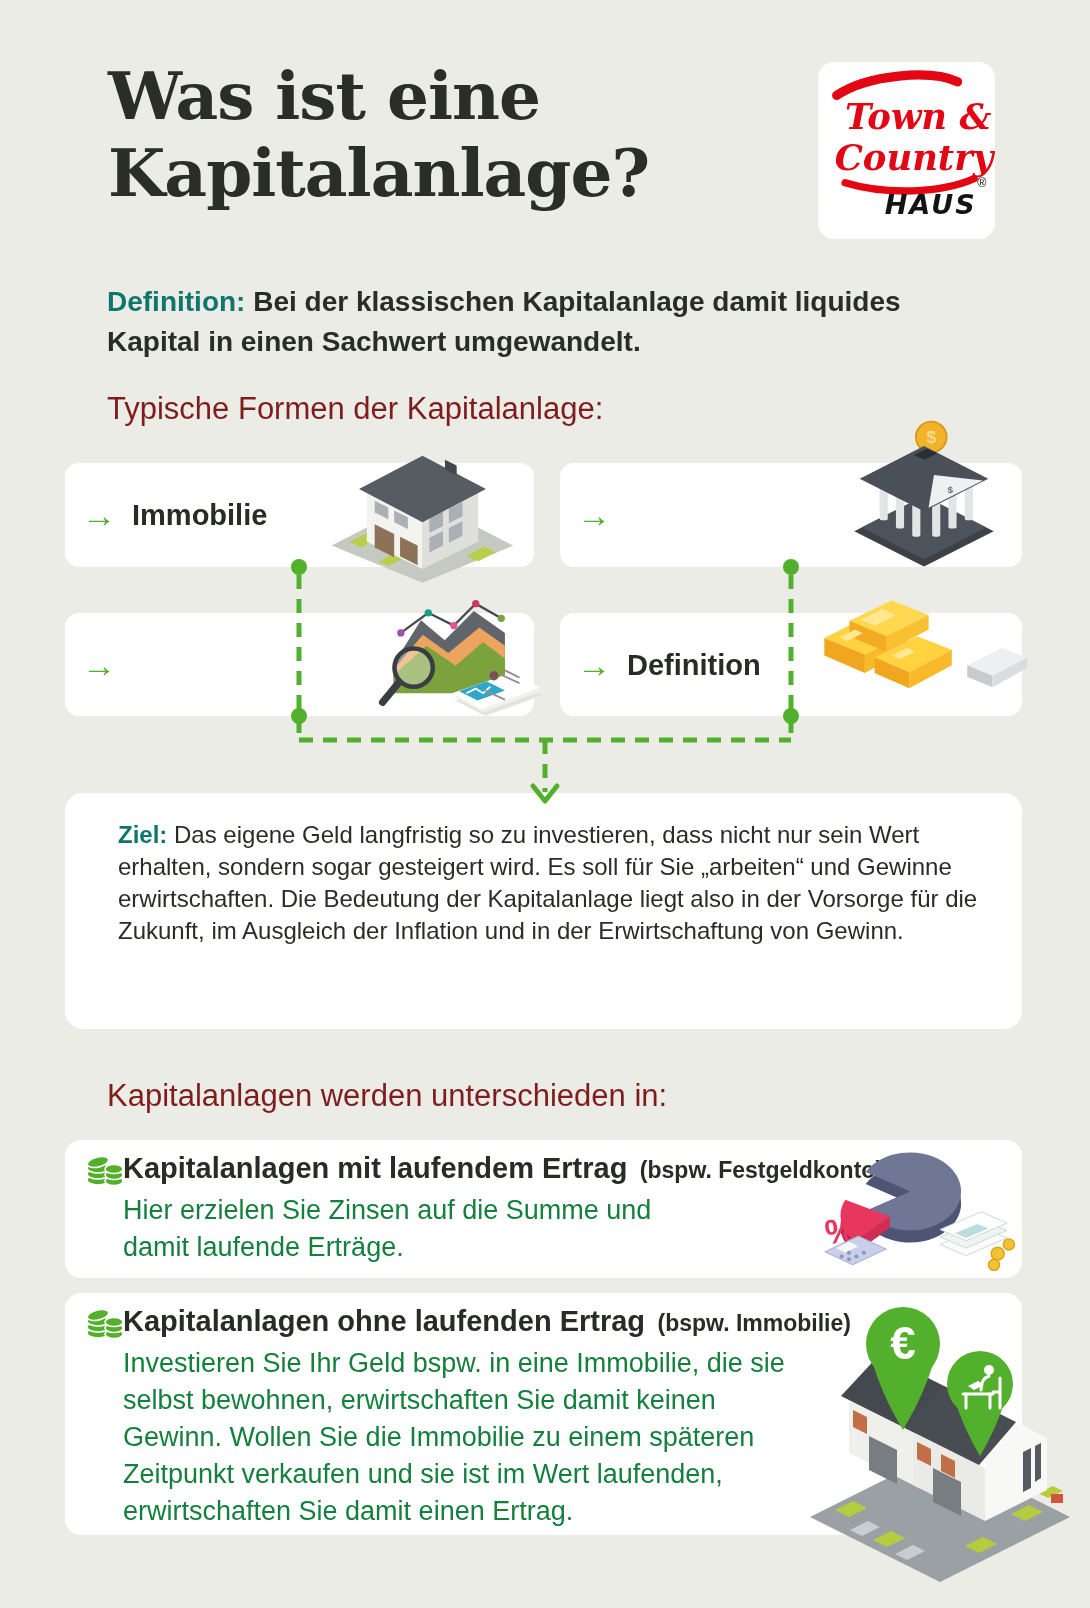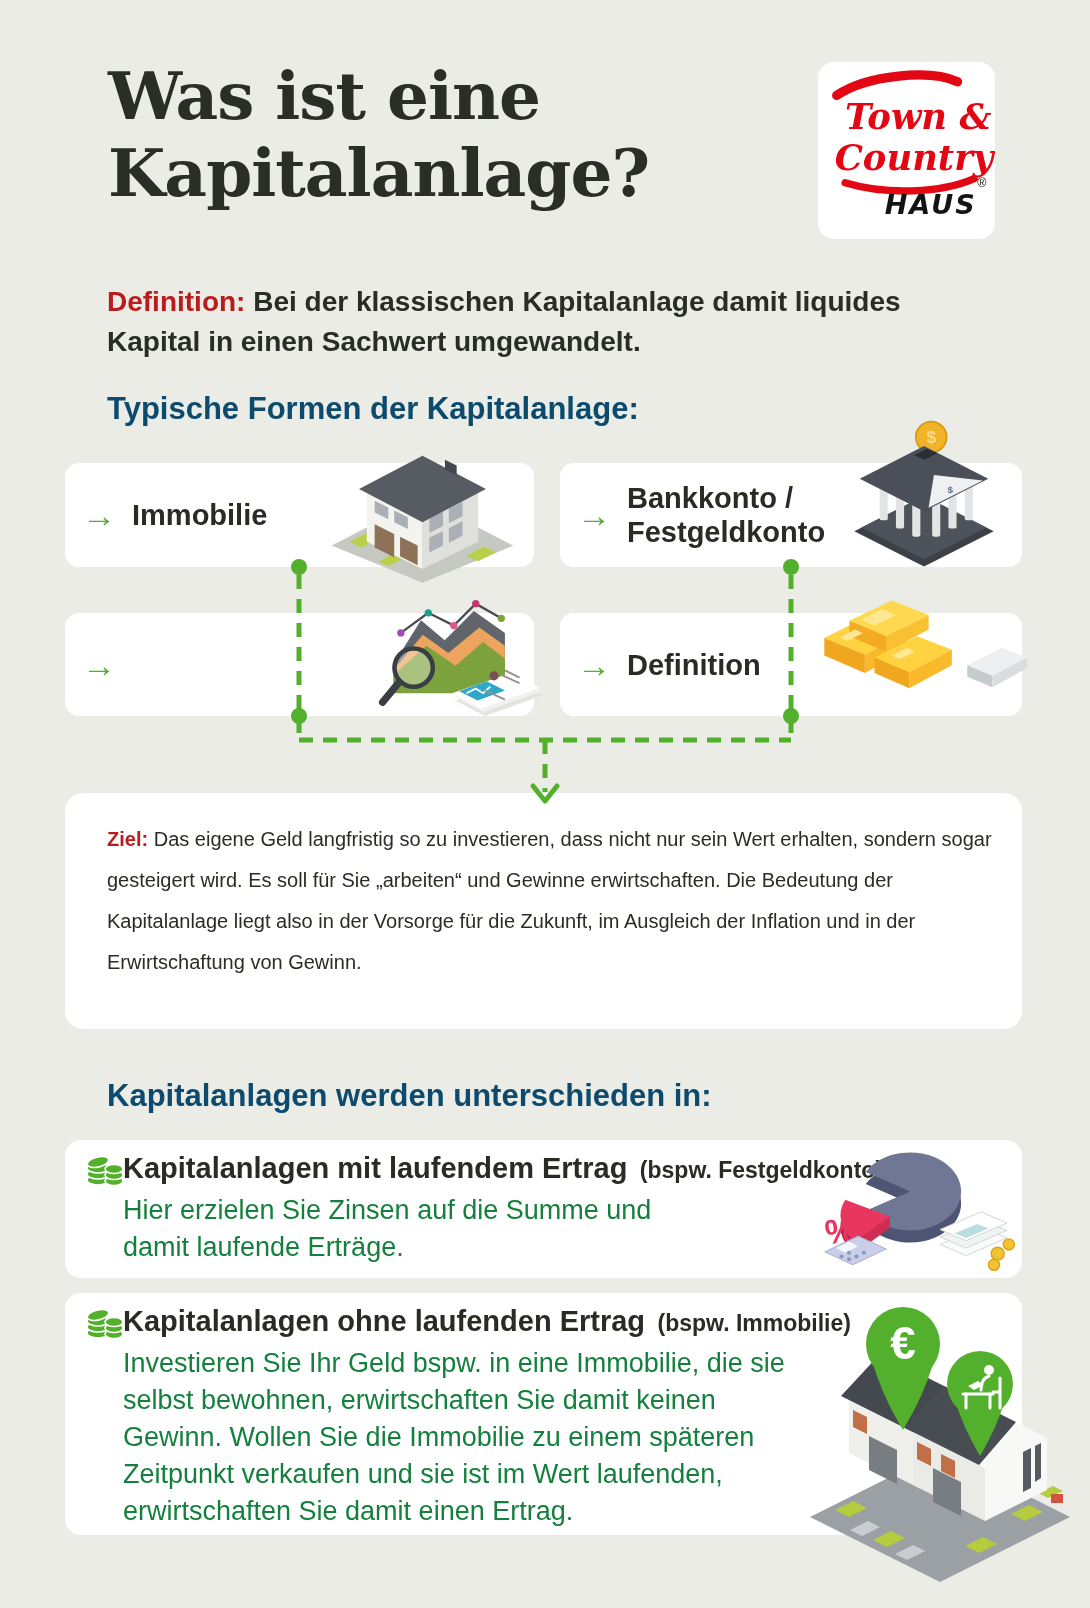--- a/index.html
+++ b/index.html
@@ -14,23 +14,23 @@
     font-size:66px;line-height:1.16;letter-spacing:-1px;color:#2b2e25;
   }
   .logo-card{
     position:absolute;left:818px;top:62px;width:177px;height:177px;
     background:#ffffff;border-radius:16px;
   }
   .def-block{
     position:absolute;left:107px;top:282px;width:880px;
     font-size:28px;line-height:40px;font-weight:700;
   }
-  .green{color:#b91c1c;text-align:center;}
+  .green{color:#0f766e;text-align:center;}
   .section-heading{
-    position:absolute;font-size:31px;font-weight:700;color:#0c4a6e;text-align:center;
+    position:absolute;font-size:31px;font-weight:400;color:#7f1d1d;text-align:center;
   }
   .h-forms{left:107px;top:391px;}
   .h-categories{left:107px;top:1078px;}
   .form-card{
     position:absolute;background:#fff;border-radius:14px;
     display:flex;align-items:center;padding-left:17px;box-sizing:border-box;
   }
   .fc-1{left:65px;top:463px;width:469px;height:104px;}
   .fc-2{left:560px;top:463px;width:462px;height:104px;}
   .fc-3{left:65px;top:613px;width:469px;height:103px;}
@@ -48,21 +48,21 @@
   .illu-chart{left:368px;top:578px;width:178px;height:150px;}
   .illu-gold{left:806px;top:584px;width:224px;height:114px;}
   .illu-pie{left:798px;top:1118px;width:220px;height:158px;}
   .illu-duplex{left:795px;top:1292px;width:285px;height:300px;}
   .connector{position:absolute;left:0;top:0;z-index:5;pointer-events:none;}
   .goal-card{
     position:absolute;left:65px;top:793px;width:957px;height:236px;
     background:#fff;border-radius:18px;box-sizing:border-box;
     padding:26px 0 0 42px;
   }
-  .goal-text{width:885px;font-size:20px;line-height:41px;font-weight:400;color:#2a2d24;}
+  .goal-text{width:885px;font-size:24px;line-height:32px;font-weight:400;color:#2a2d24;margin-left:11px;}
   .goal-text .green{font-weight:700;}
   .cat-card{
     position:absolute;background:#fff;border-radius:16px;box-sizing:border-box;
   }
   .cc-1{left:65px;top:1140px;width:957px;height:138px;}
   .cc-2{left:65px;top:1293px;width:957px;height:242px;}
   .coins-bullet{position:absolute;left:20px;top:13px;width:40px;height:34px;}
   .cat-title{position:absolute;left:58px;top:12px;white-space:nowrap;}
   .cat-title .t{font-size:29px;font-weight:700;color:#282c23;}
   .cat-title .e{font-size:23px;font-weight:700;color:#282c23;margin-left:8px;}
@@ -94,21 +94,20 @@
   </div>
 
   <div class="section-heading h-forms">Typische Formen der Kapitalanlage:</div>
 
   <div class="form-card fc-1">
     <span class="arrow-glyph">→</span>
     <span class="form-label">Immobilie</span>
   </div>
   <div class="form-card fc-2">
     <span class="arrow-glyph">→</span>
-    <span class="form-label lbl-2">Bankkonto / Festgeldkonto</span>
   </div>
   <div class="form-card fc-3">
     <span class="arrow-glyph">→</span>
   </div>
   <div class="form-card fc-4">
     <span class="arrow-glyph">→</span>
     <span class="form-label">Definition</span>
   </div>
 
   <svg class="connector" width="1090" height="1608">

